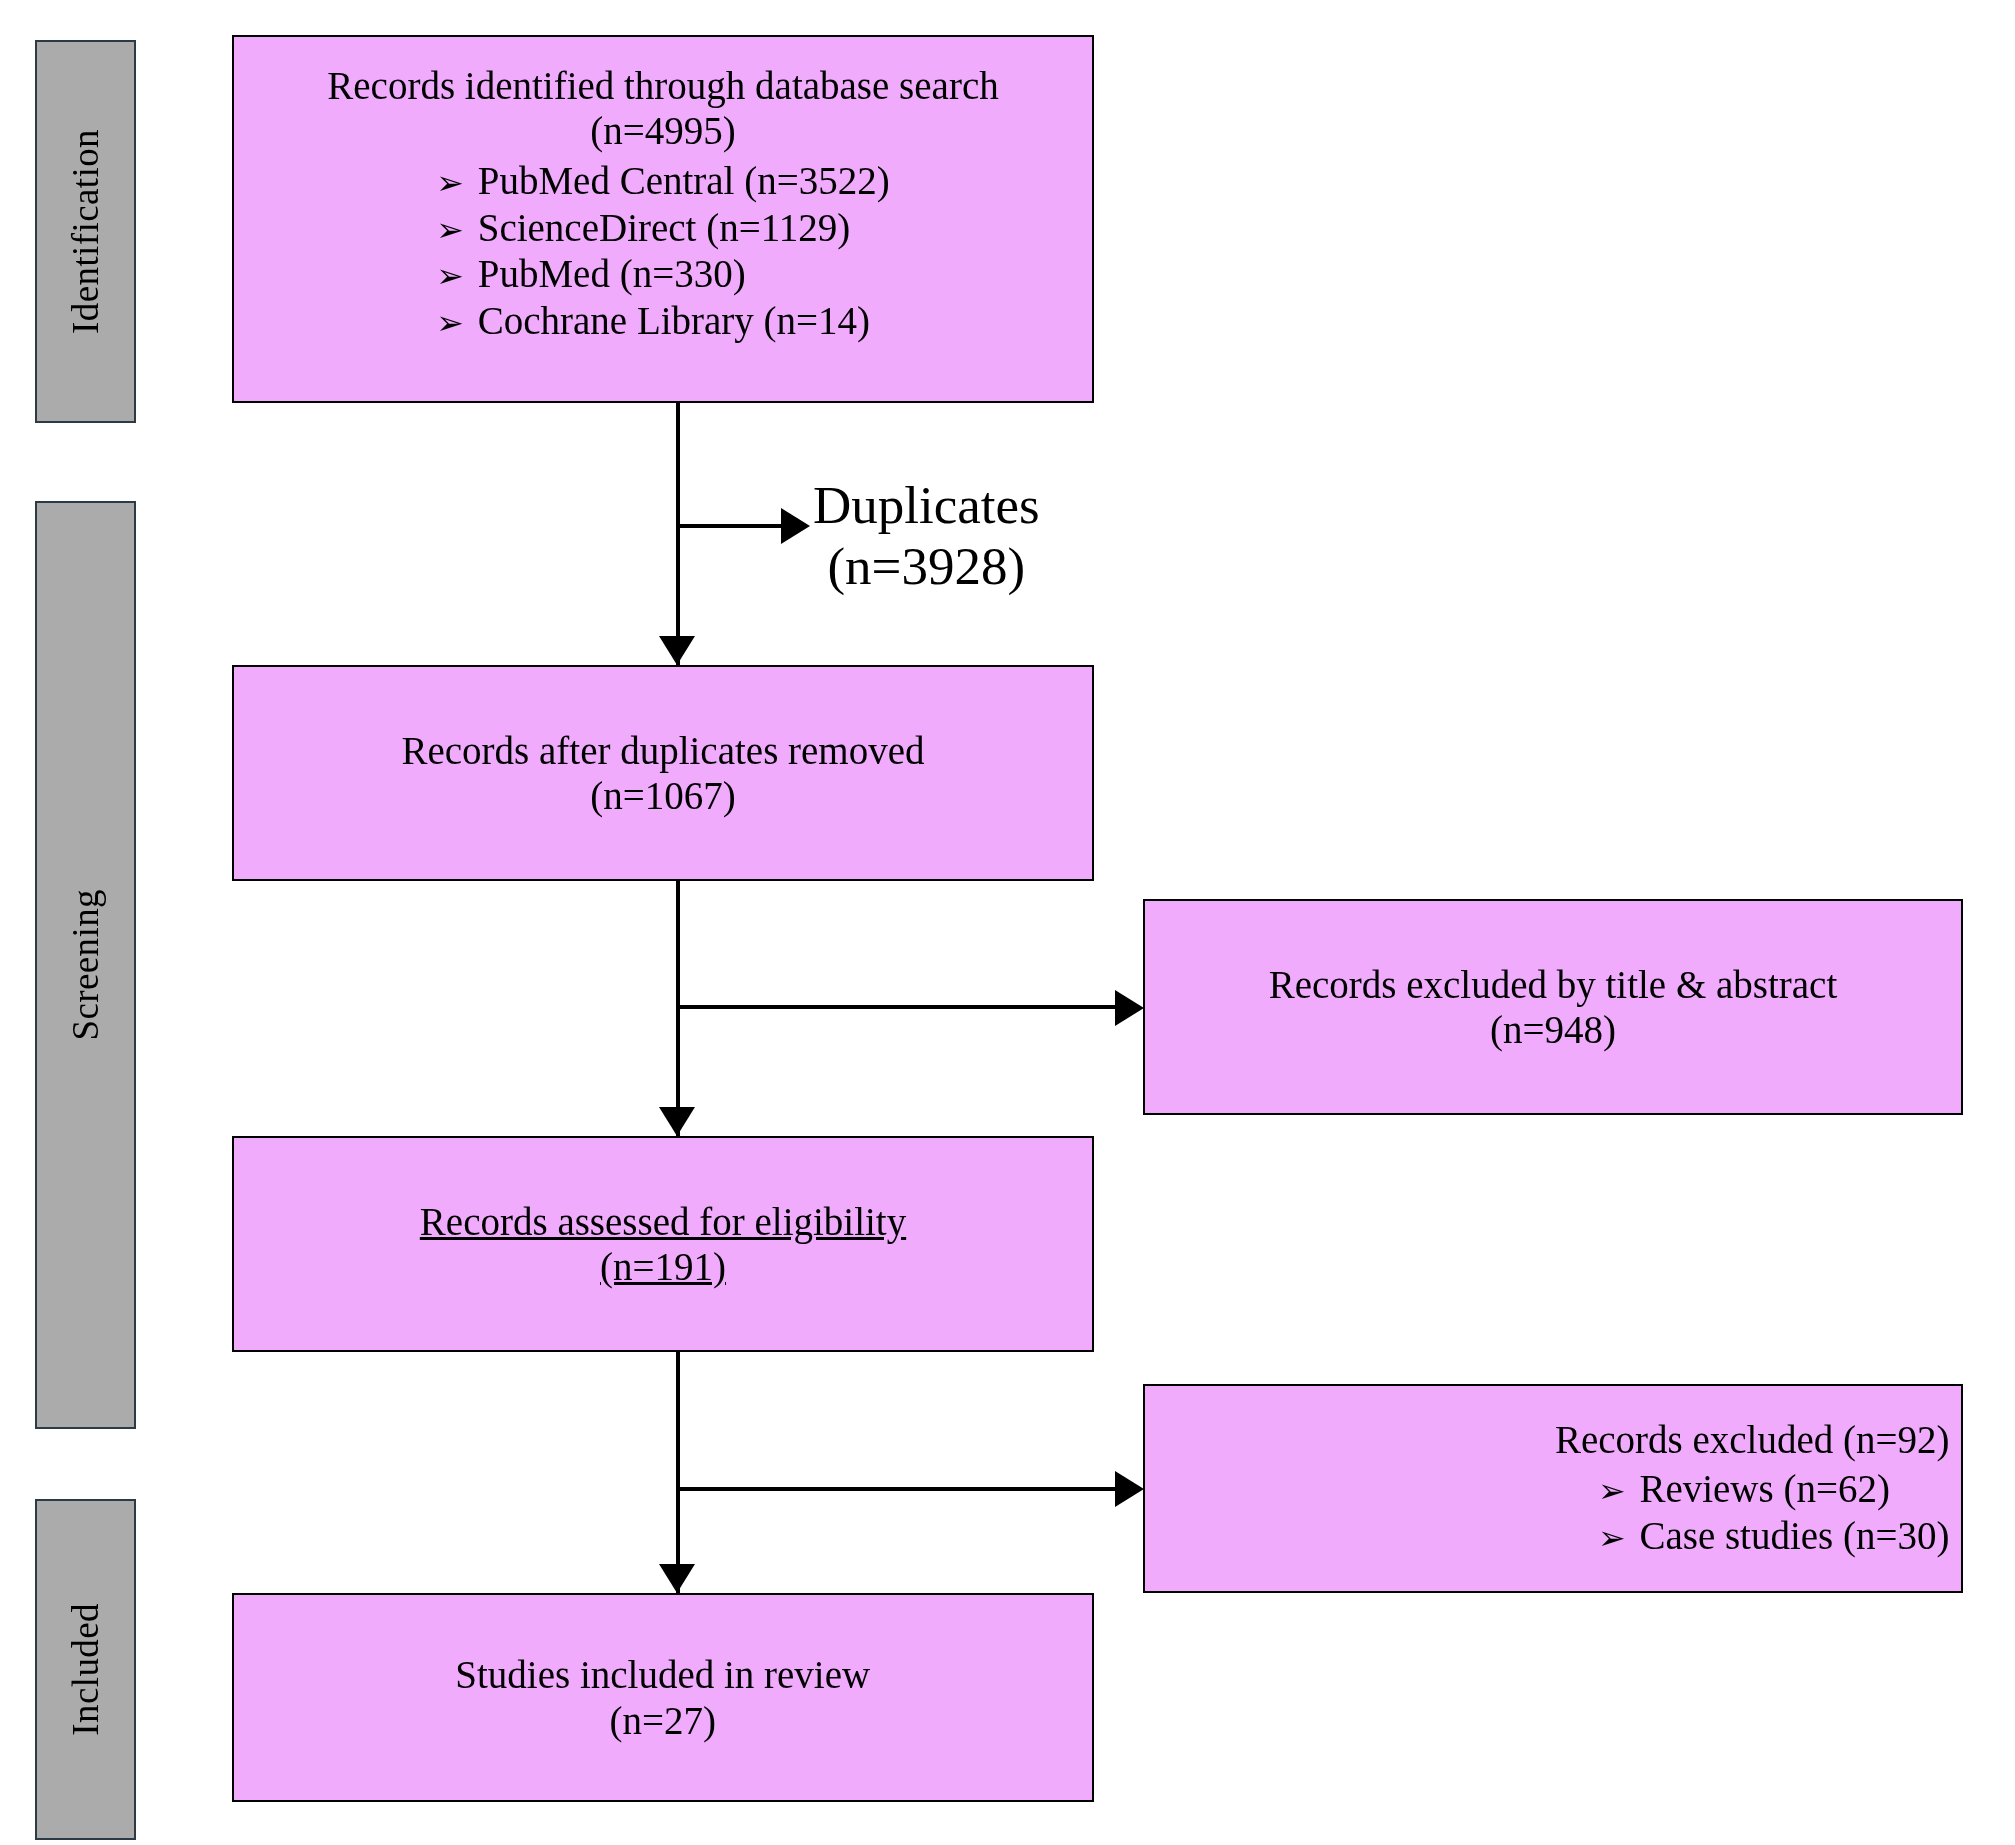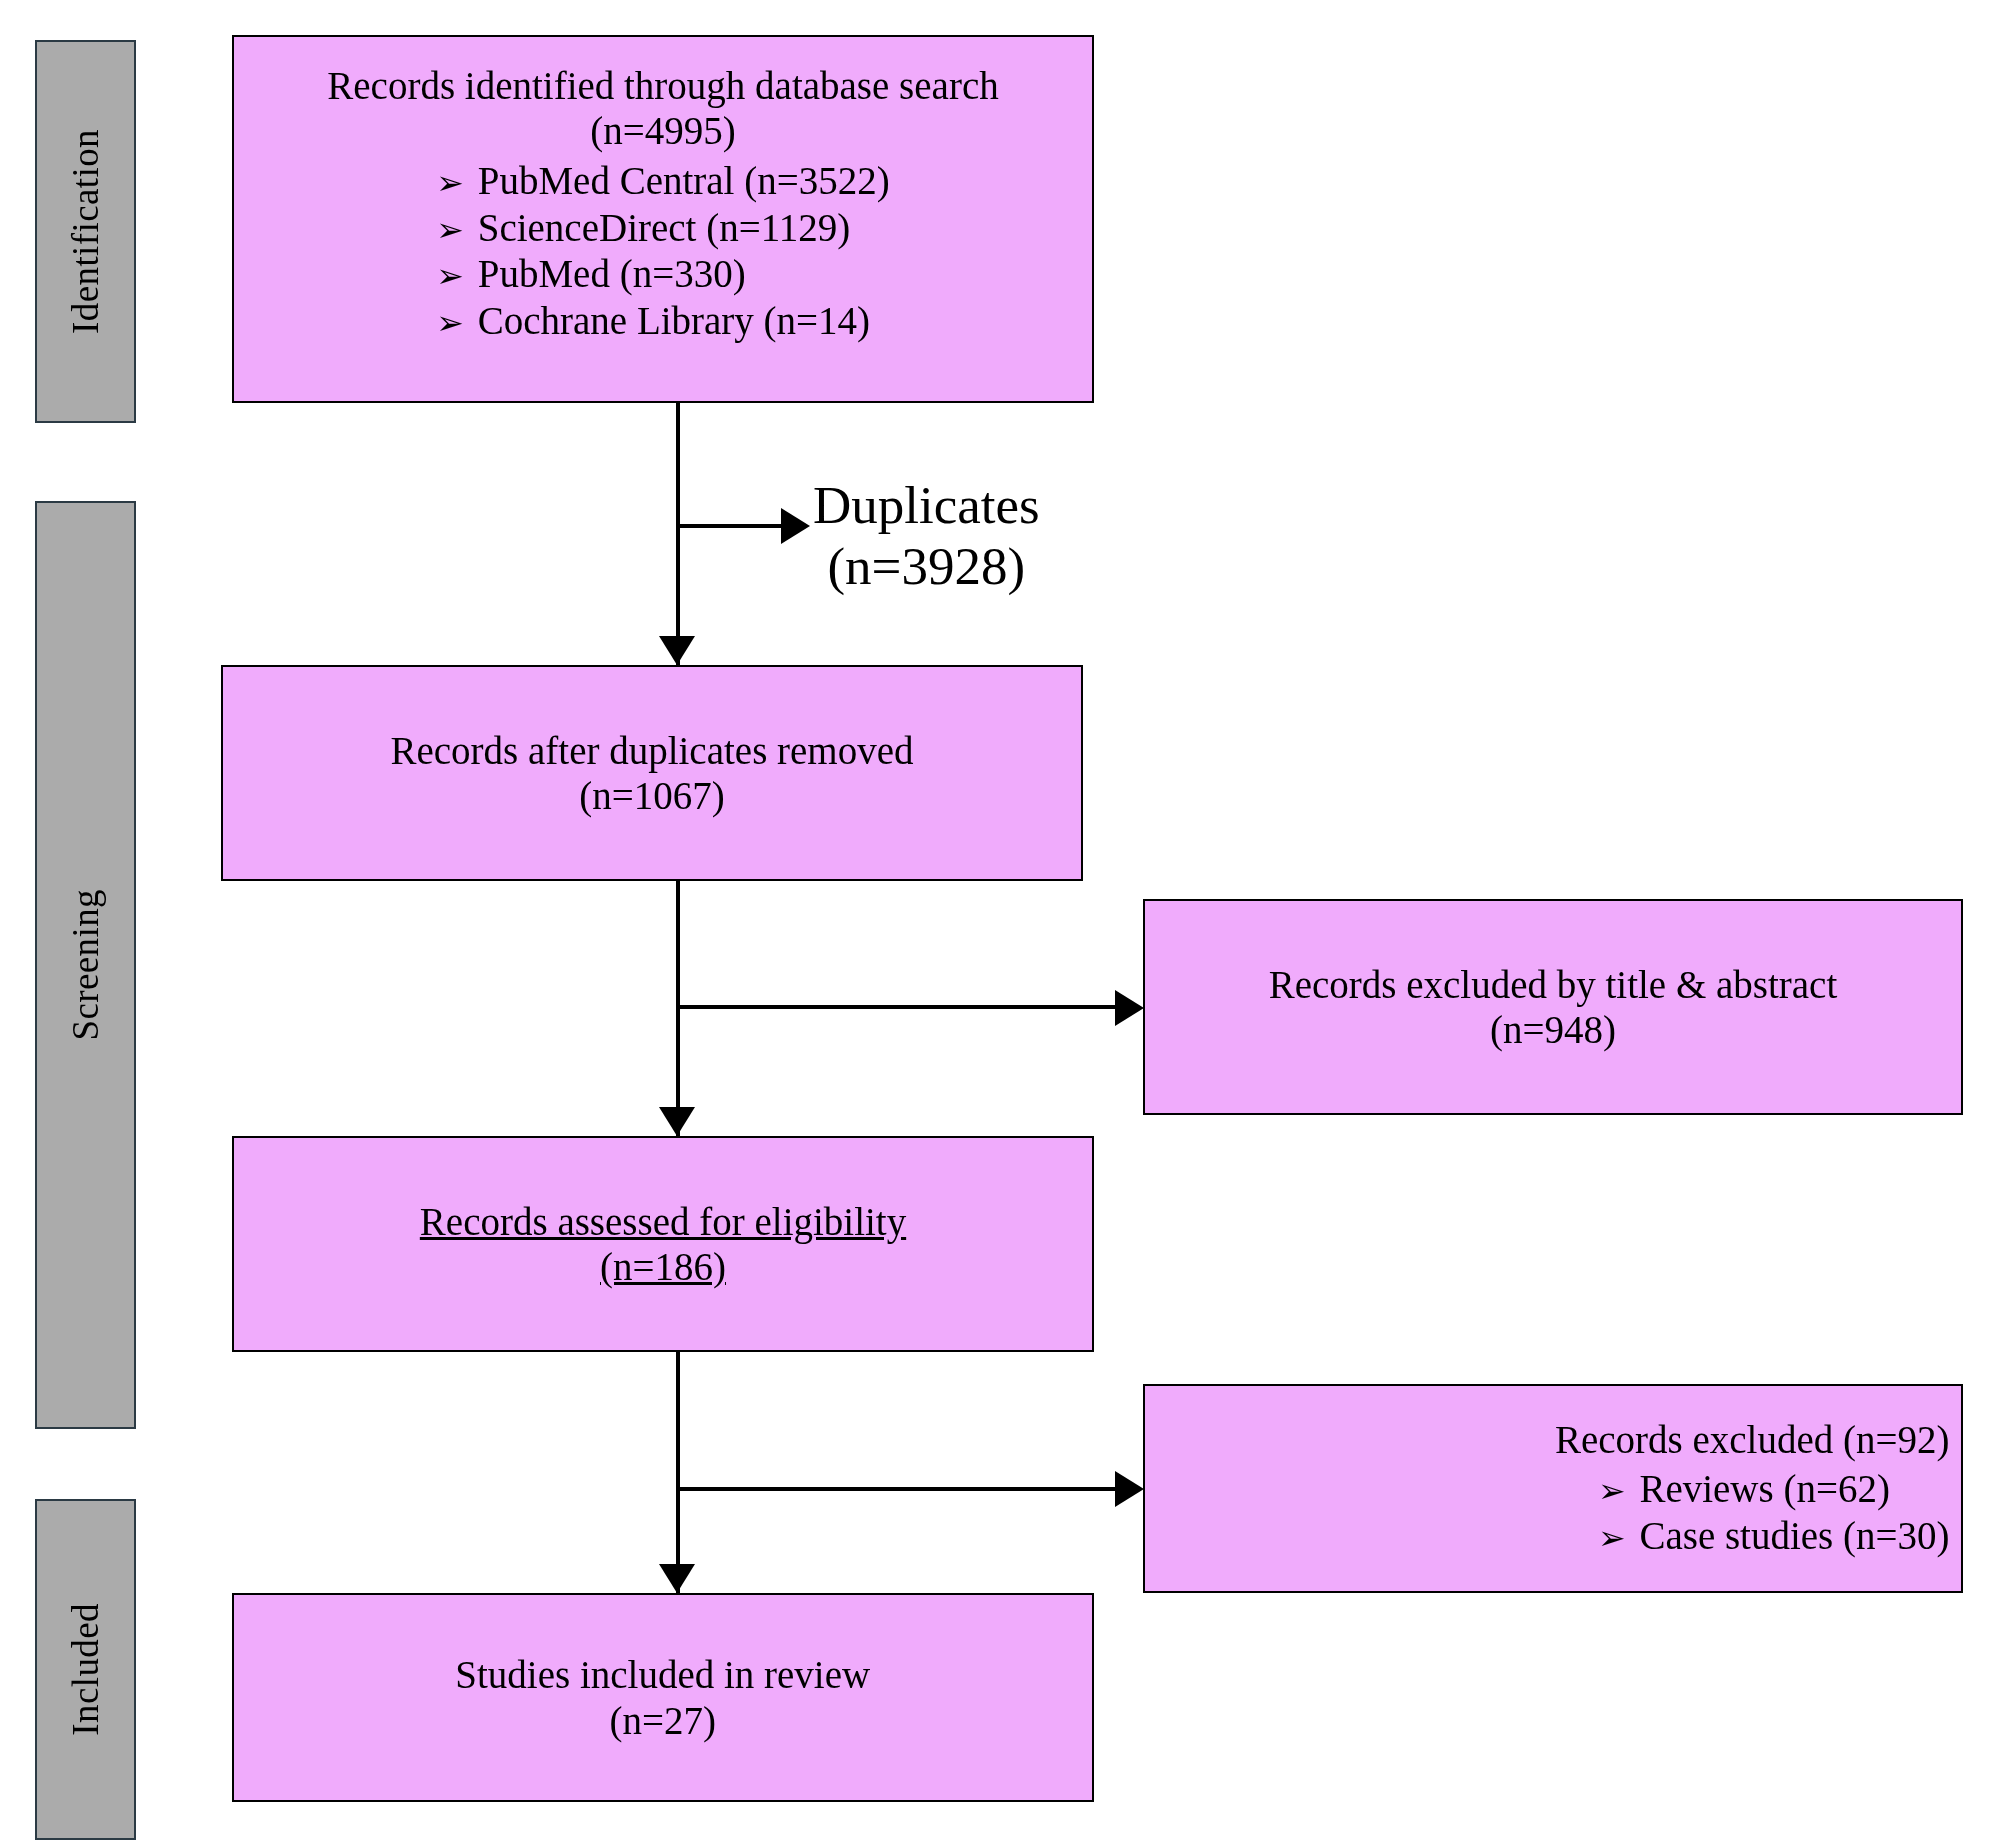--- a/index.html
+++ b/index.html
@@ -159,38 +159,38 @@
   <div class="vline" style="left:676px; top:403px; height:262px;"></div>
   <div class="hline" style="left:676px; top:524px; width:105px;"></div>
   <div class="arrow-right" style="left:781px; top:508px;"></div>
   <div class="arrow-down" style="left:659px; top:636px;"></div>
 
   <div class="caption" style="left:813px; top:475px;">
     <div>Duplicates</div>
     <div>(n=3928)</div>
   </div>
 
-  <div class="flow-box" style="left:221px; top:665px; width:862px; height:216px;">
+  <div class="flow-box" style="left:232px; top:665px; width:862px; height:216px;">
     <div class="box-line">Records after duplicates removed</div>
     <div class="box-line">(n=1067)</div>
   </div>
 
   <div class="vline" style="left:676px; top:881px; height:255px;"></div>
   <div class="hline" style="left:676px; top:1005px; width:439px;"></div>
   <div class="arrow-right" style="left:1115px; top:990px;"></div>
   <div class="arrow-down" style="left:659px; top:1107px;"></div>
 
   <div class="flow-box" style="left:1143px; top:899px; width:820px; height:216px;">
     <div class="box-line">Records excluded by title &amp; abstract</div>
     <div class="box-line">(n=948)</div>
   </div>
 
   <div class="flow-box" style="left:232px; top:1136px; width:862px; height:216px;text-decoration:underline;">
     <div class="box-line">Records assessed for eligibility</div>
-    <div class="box-line">(n=186)</div>
+    <div class="box-line">(n=191)</div>
   </div>
 
   <div class="vline" style="left:676px; top:1352px; height:241px;"></div>
   <div class="hline" style="left:676px; top:1487px; width:439px;"></div>
   <div class="arrow-right" style="left:1115px; top:1471px;"></div>
   <div class="arrow-down" style="left:659px; top:1564px;"></div>
 
   <div class="flow-box" style="left:1143px; top:1384px; width:820px; height:209px; padding-left:144px; align-items:flex-end;">
     <div class="box-line" style="padding-left:42px;">Records excluded (n=92)</div>
     <ul class="bullet-list">

